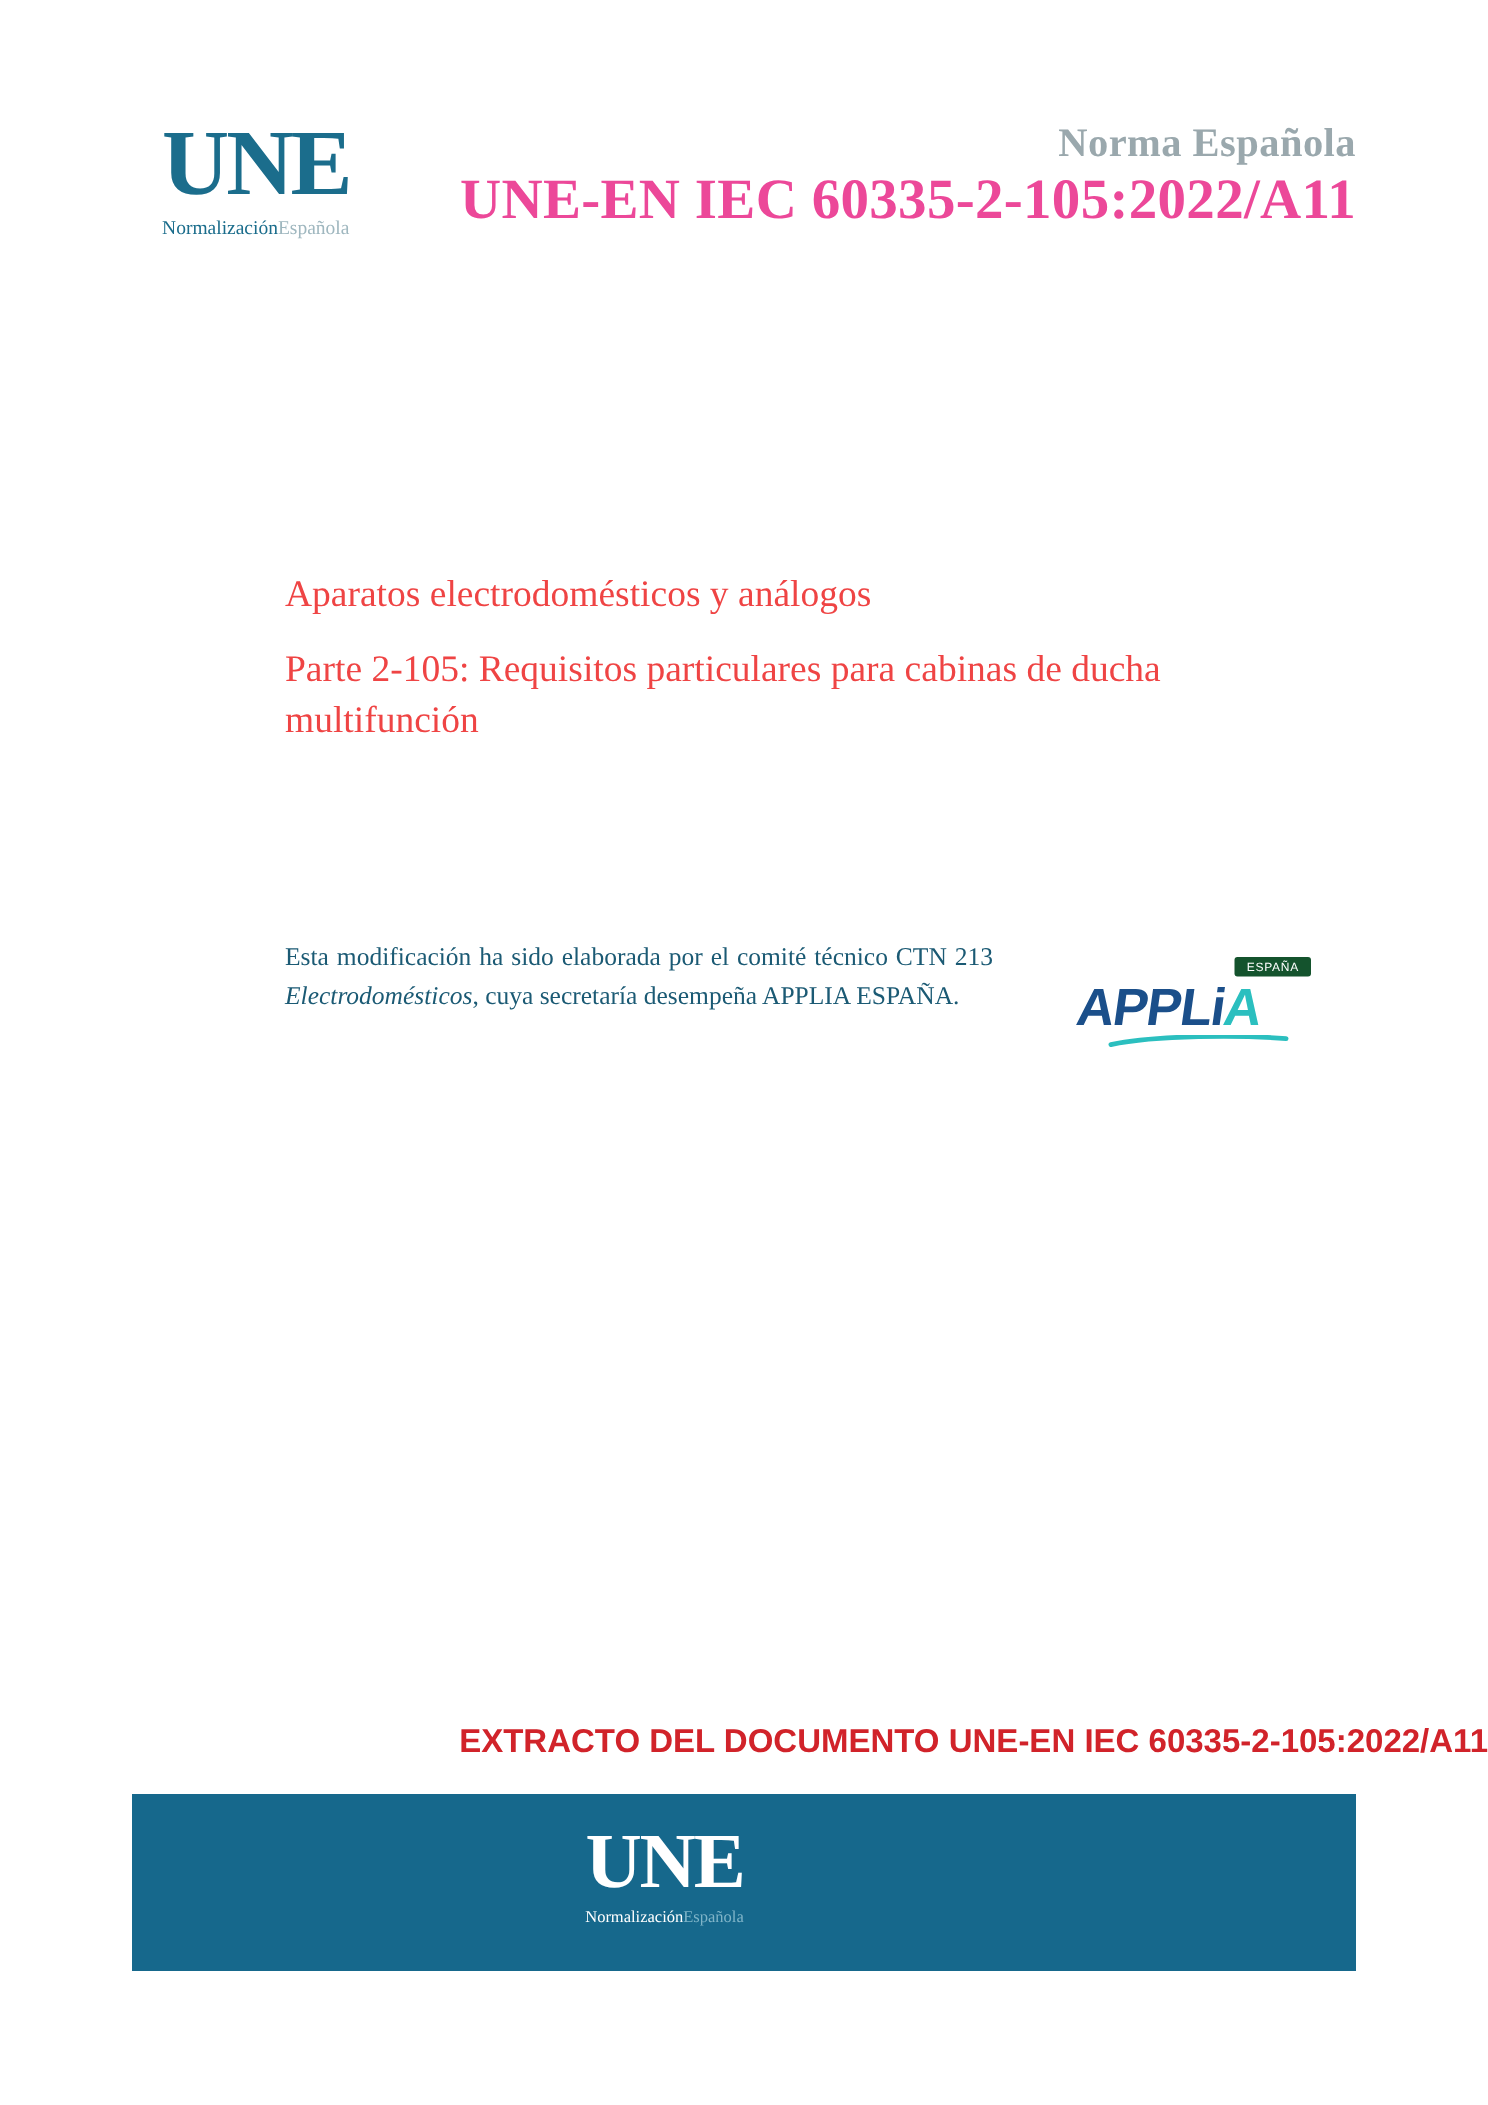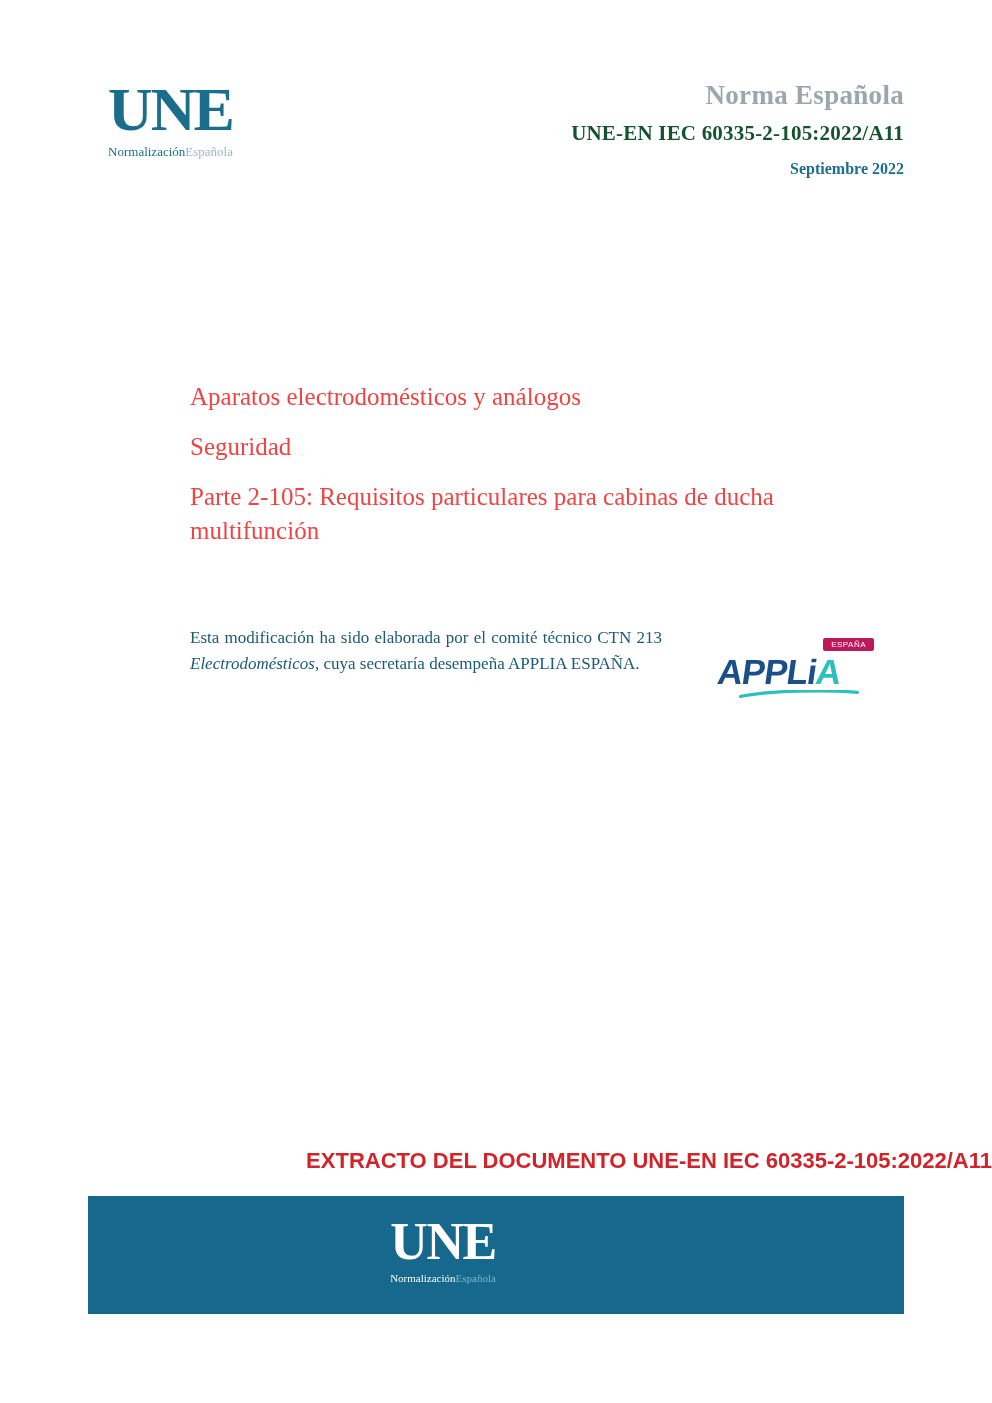--- a/index.html
+++ b/index.html
@@ -64,23 +64,23 @@
     margin-left: 28px;
   }
   .norma-label {
     font-size: 27px;
     font-weight: bold;
     color: #9aa8ad;
     letter-spacing: 0.3px;
     line-height: 34px;
   }
   .norma-code {
-    font-size: 21px;
-    font-weight: bold;
-    color: #14532d;
+    font-size: 38px;
+    font-weight: bold;
+    color: #ec4899;
     letter-spacing: 0.2px;
     line-height: 42px;
     white-space: nowrap;
   }
   .norma-date {
     font-size: 16px;
     font-weight: bold;
     color: #1b6d8c;
     line-height: 24px;
     margin-top: 3px;
@@ -124,21 +124,21 @@
     position: absolute;
     left: 718px;
     top: 638px;
     width: 160px;
     height: 60px;
   }
   .applia .espana-tag {
     position: absolute;
     right: 4px;
     top: 0px;
-    background: #be185d;
+    background: #14532d;
     color: #ffffff;
     font-family: "Liberation Sans", sans-serif;
     font-size: 8px;
     letter-spacing: 0.5px;
     padding: 2px 8px 2px 8px;
     border-radius: 2px;
   }
   .applia .word {
     position: absolute;
     left: 0;
@@ -227,28 +227,26 @@
   <div class="une-logo">
     <div class="mark">UNE</div>
     <div class="sub">
       <span class="b">Normalización</span><span class="g">Española</span>
     </div>
   </div>
 
   <div class="header-right">
     <div class="norma-label">Norma Española</div>
     <div class="norma-code">UNE-EN IEC 60335-2-105:2022/A11</div>
-    <div class="norma-date">Septiembre 2022</div>
   </div>
 
 </div>
 
 <div class="title-block">
   <div class="title-line">Aparatos electrodomésticos y análogos</div>
-  <div class="title-line">Seguridad</div>
   <div class="title-line multiline">Parte 2-105: Requisitos particulares para cabinas de ducha multifunción</div>
 </div>
 
 <div class="committee">
   <span>Esta modificación ha sido elaborada por el comité técnico CTN 213 </span><span class="ital">Electrodomésticos</span><span>, cuya secretaría desempeña APPLIA ESPAÑA.</span>
 </div>
 
 <div class="applia">
   <div class="espana-tag">ESPAÑA</div>
   <div class="word"><span>APPLi</span><span class="teal">A</span></div>

